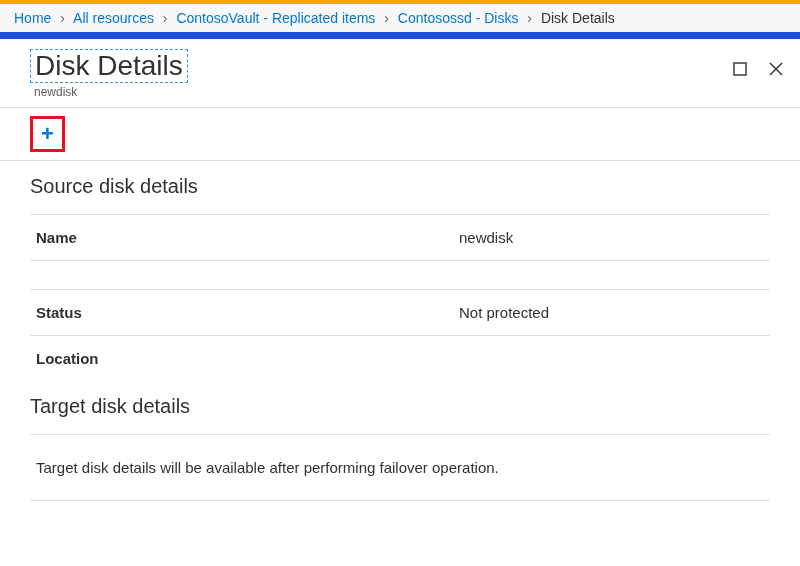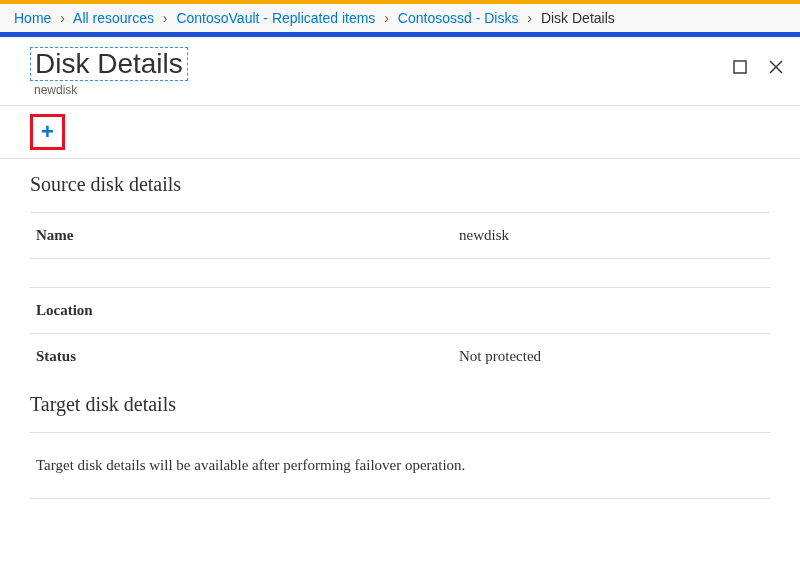--- a/index.html
+++ b/index.html
@@ -11,21 +11,21 @@
       width: 800px;
       height: 566px;
       overflow: hidden;
     }
     .top-bar {
       height: 4px;
       background: #f7a800;
     }
     .breadcrumb {
       padding: 6px 14px;
-      border-bottom: 5px solid #1d4ed8;
+      border-bottom: 7px solid #1d4ed8;
       font-size: 14px;
       background: #f8f8f8;
     }
     .breadcrumb a {
       color: #0078d4;
       text-decoration: none;
       cursor: pointer;
     }
     .breadcrumb .sep {
       color: #605e5c;
@@ -81,21 +81,20 @@
       background: transparent;
     }
     .plus-icon {
       color: #0078d4;
       font-size: 22px;
       font-weight: bold;
       line-height: 1;
     }
     .content {
       padding: 14px 30px;
-      font-family: Liberation Serif, serif;
     }
     .section-title {
       font-size: 20px;
       font-weight: 400;
       margin-bottom: 16px;
       color: #323130;
     }
     .detail-row {
       display: flex;
       padding: 14px 6px;
@@ -178,25 +177,25 @@
 <div class="content">
   <h2 class="section-title">Source disk details</h2>
 
   <div class="detail-row">
     <div class="detail-label">Name</div>
     <div class="detail-value">newdisk</div>
   </div>
   <div class="detail-row">
   </div>
   <div class="detail-row">
+    <div class="detail-label">Status</div>
+    <div class="detail-value">Not protected</div>
+  </div>
+  <div class="detail-row">
     <div class="detail-label">Location</div>
     <div class="detail-value"></div>
-  </div>
-  <div class="detail-row">
-    <div class="detail-label">Status</div>
-    <div class="detail-value">Not protected</div>
   </div>
 
   <div class="target-section">
     <h2 class="section-title">Target disk details</h2>
     <div class="target-msg">Target disk details will be available after performing failover operation.</div>
   </div>
 </div>
 
 </body></html>

